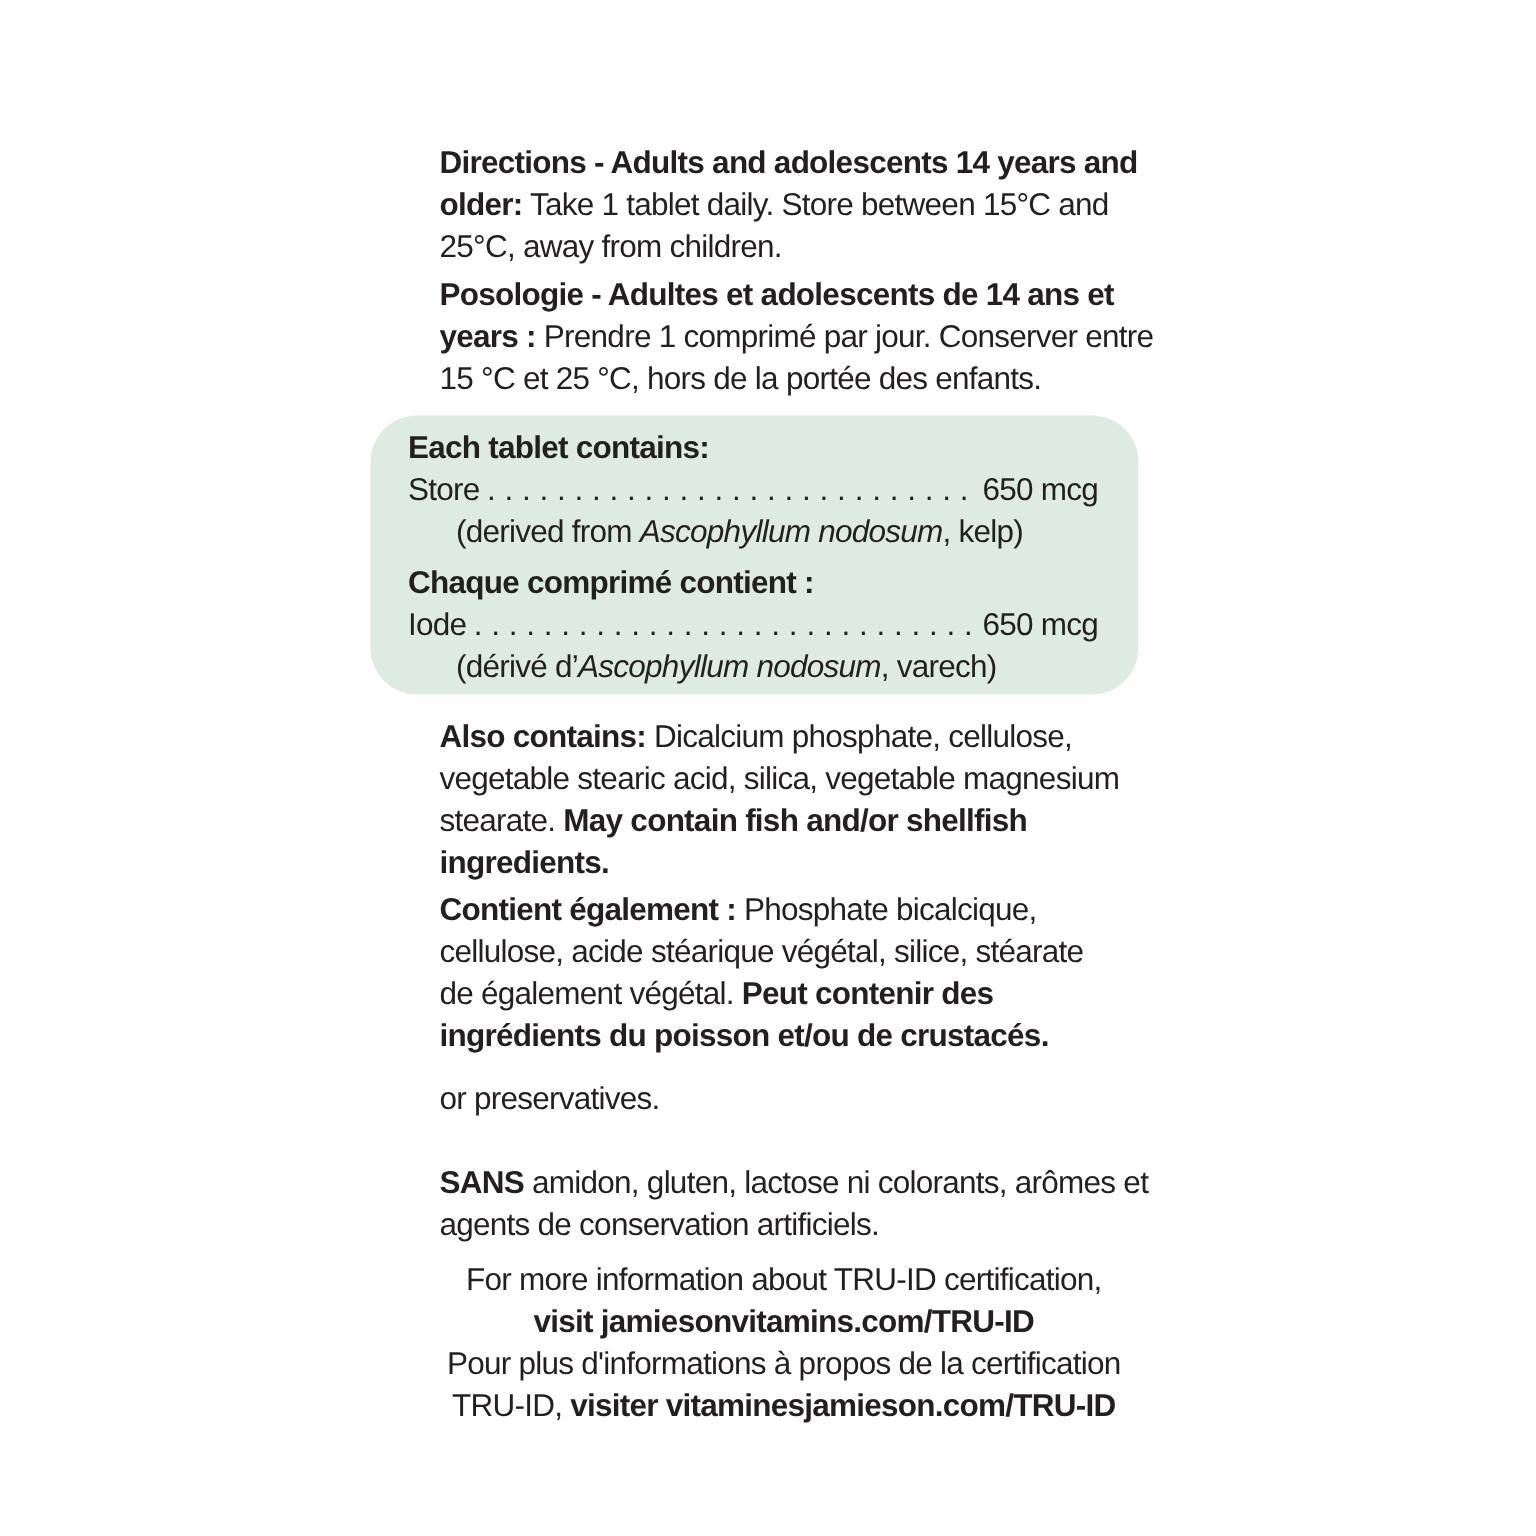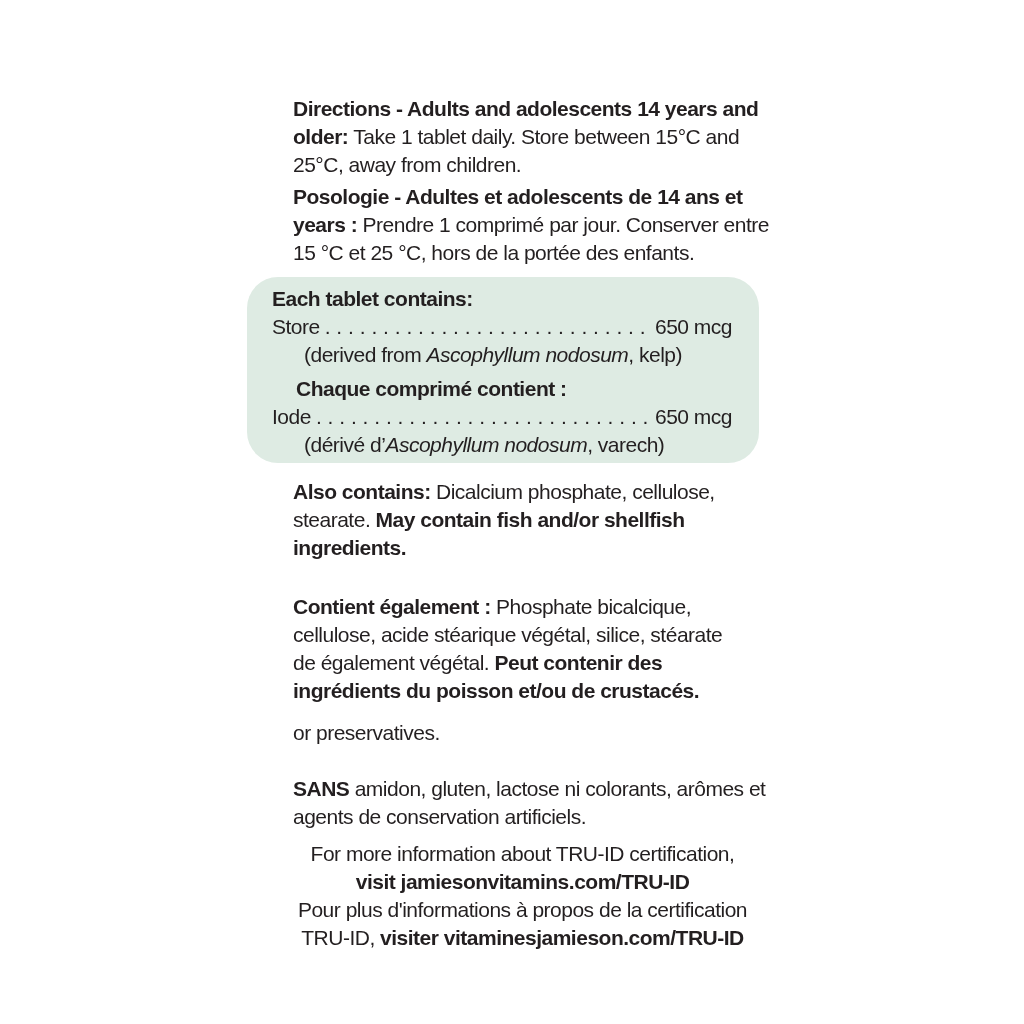--- a/index.html
+++ b/index.html
@@ -24,21 +24,21 @@
     position: absolute;
     left: 247px;
     top: 277px;
     width: 512px;
     height: 186px;
     box-sizing: border-box;
     padding: 8px 27px 0 25px;
     border-radius: 31px;
   }
   .fact-heading { font-weight: 700; }
-  .fact-heading-fr { margin-top: 6px; margin-left: 24px; }
+  .fact-heading-fr { margin-top: 6px; }
   .fact-row { display: flex; align-items: baseline; }
   .fact-name { flex: none; }
   .fact-dots {
     flex: 1 1 auto;
     overflow: hidden;
     white-space: nowrap;
     margin: 0 5px;
     letter-spacing: 0;
   }
   .fact-amount { flex: none; }
@@ -96,20 +96,21 @@
       <span class="fact-amount">650 mcg</span>
     </div>
 
     <div class="fact-note">
         <div class="line"><span class="seg-r">(dérivé d’</span><span class="seg-i">Ascophyllum nodosum</span><span class="seg-r">, varech)</span></div>
       </div>
   </div>
 
   <div class="sec sec-also-en">
       <div class="line"><span class="seg-b">Also contains:</span><span class="seg-r"> Dicalcium phosphate, cellulose,</span></div>
+      <div class="line"><span class="seg-r">vegetable stearic acid, silica, vegetable magnesium</span></div>
       <div class="line"><span class="seg-r">stearate. </span><span class="seg-b">May contain fish and/or shellfish</span></div>
       <div class="line"><span class="seg-b">ingredients.</span></div>
     </div>
 
   <div class="sec sec-also-fr">
       <div class="line"><span class="seg-b">Contient également :</span><span class="seg-r"> Phosphate bicalcique,</span></div>
       <div class="line"><span class="seg-r">cellulose, acide stéarique végétal, silice, stéarate</span></div>
       <div class="line"><span class="seg-r">de également végétal. </span><span class="seg-b">Peut contenir des</span></div>
       <div class="line"><span class="seg-b">ingrédients du poisson et/ou de crustacés.</span></div>
     </div>

